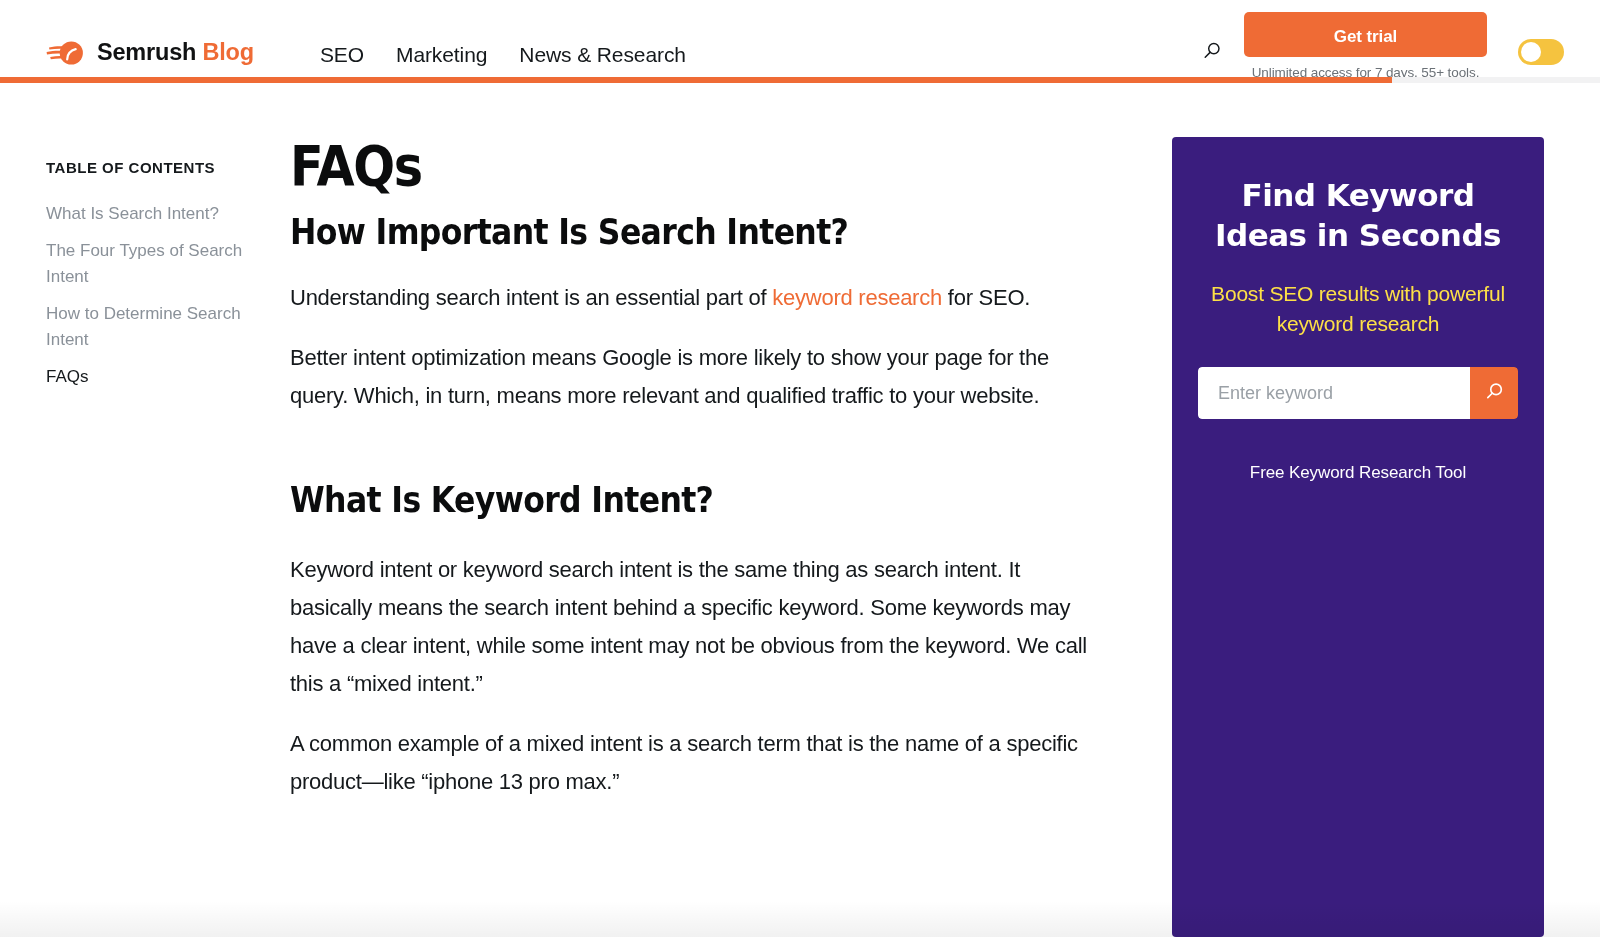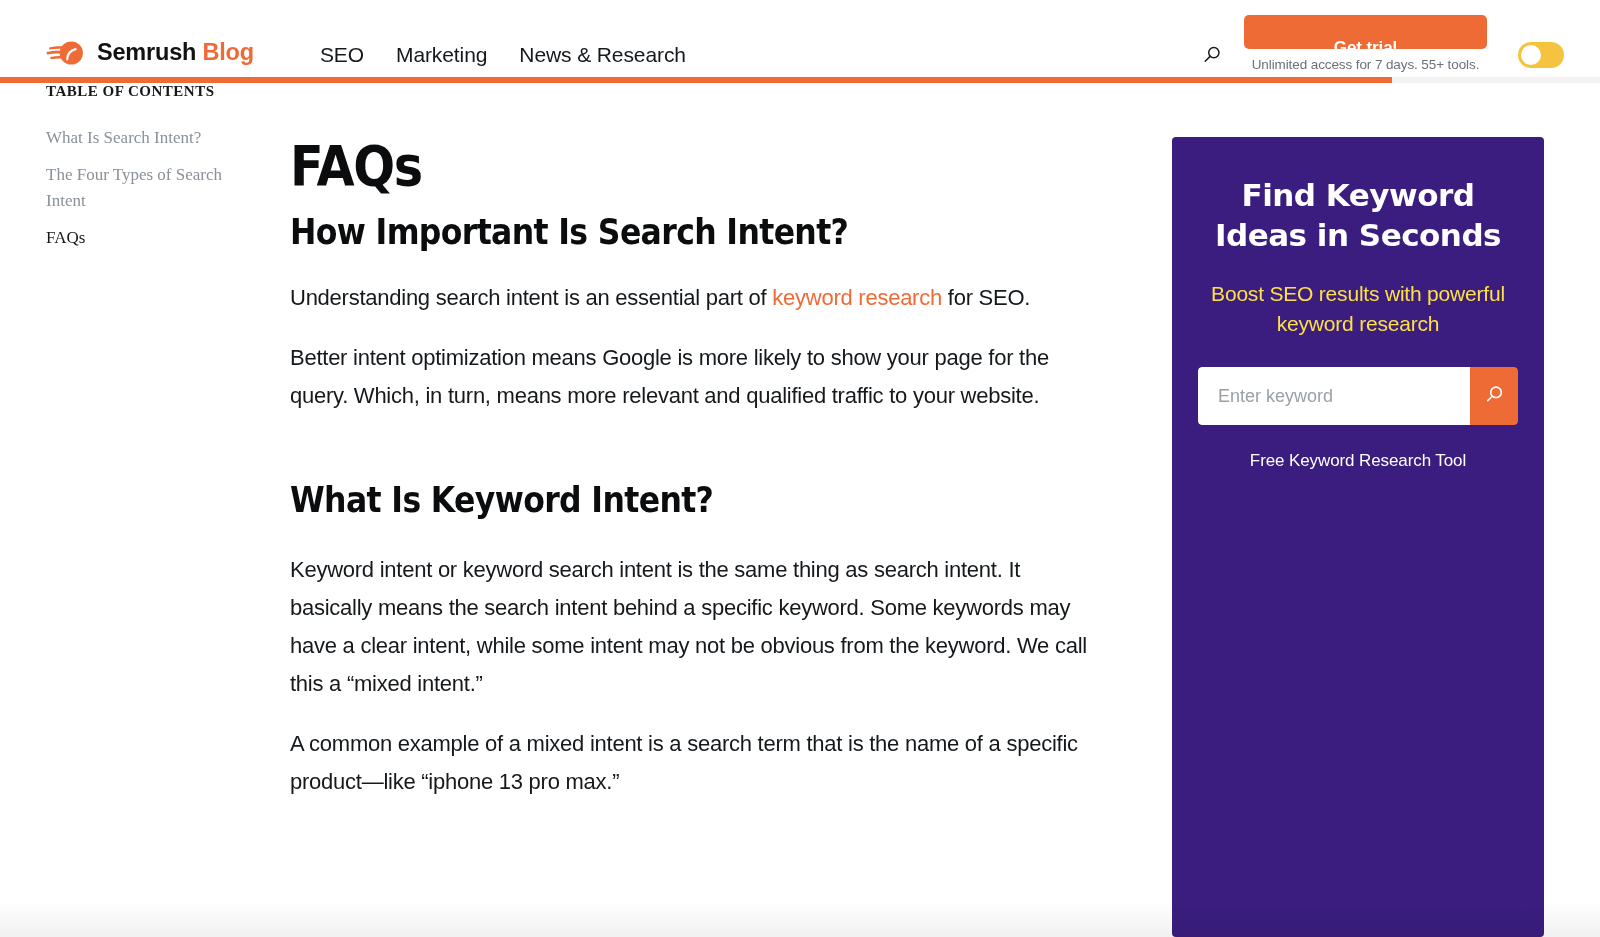--- a/index.html
+++ b/index.html
@@ -94,32 +94,32 @@
 
   .trial-block {
     display: flex;
     flex-direction: column;
     align-items: center;
     width: 243px;
   }
   .trial-btn {
     display: block;
     width: 243px;
-    height: 34px;
+    height: 45px;
     background: #ef6b35;
     color: #ffffff;
     border: none;
     border-radius: 5px;
     font-family: "Liberation Sans", sans-serif;
     font-size: 17px;
     font-weight: 700;
     letter-spacing: -0.1px;
     cursor: pointer;
     line-height: 41px;
-    padding: 12px;
+    padding: 4px;
     text-align: center;
   }
   .trial-caption {
     margin-top: 8px;
     font-size: 13.5px;
     color: #6b7177;
     white-space: nowrap;
     letter-spacing: -0.1px;
   }
 
@@ -167,21 +167,21 @@
     padding-top: 0;
     background: #ffffff;
     height: 854px;
   }
 
   
   .toc {
     width: 290px;
     flex: 0 0 290px;
     padding-left: 46px;
-    font-family: Liberation Serif, serif;
+    padding-top: 76px;
   }
   .toc-title {
     font-size: 15px;
     font-weight: 700;
     color: #15191c;
     letter-spacing: 0.5px;
     margin: 0 0 25px 0;
   }
   .toc-list {
     list-style: none;
@@ -277,22 +277,22 @@
   .promo-sub {
     font-size: 21px;
     line-height: 30px;
     color: #fde047;
     margin: 0 0 28px 0;
     letter-spacing: -0.2px;
     padding: 0 4px;
   }
   .promo-form {
     display: flex;
-    height: 58px;
-    margin-bottom: 26px;
+    height: 52px;
+    margin-bottom: 44px;
     overflow: hidden;
     border-radius: 4px;
   }
   .promo-input {
     flex: 1;
     border: none;
     outline: none;
     background: #ffffff;
     font-family: "Liberation Sans", sans-serif;
     font-size: 18px;
@@ -384,20 +384,21 @@
   </div>
 </header>
 
 <div class="page">
 
   <aside class="toc">
     <div class="toc-title">TABLE OF CONTENTS</div>
     <nav class="toc-list">
       <a class="toc-link" href="#">What Is Search Intent?</a>
       <a class="toc-link" href="#">The Four Types of Search Intent</a>
+      <a class="toc-link" href="#">How to Determine Search Intent</a>
       <a class="toc-link active" href="#">FAQs</a>
     </nav>
   </aside>
 
   <main class="article">
     <h1 class="h1">FAQs</h1>
 
     <h2 class="h2">How Important Is Search Intent?</h2>
 
     <p class="p">

